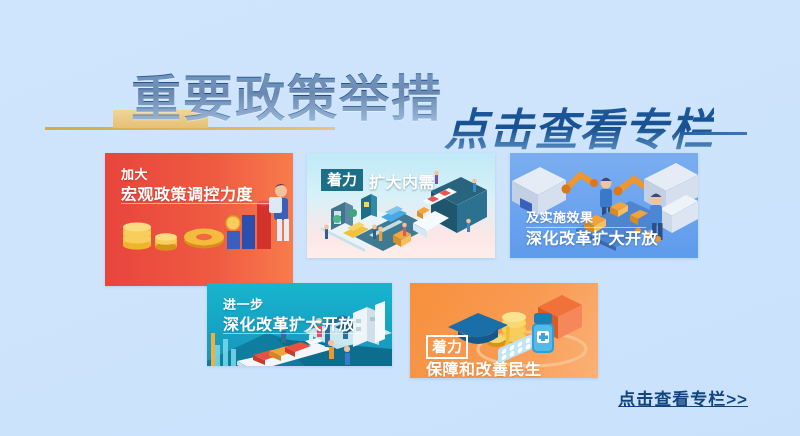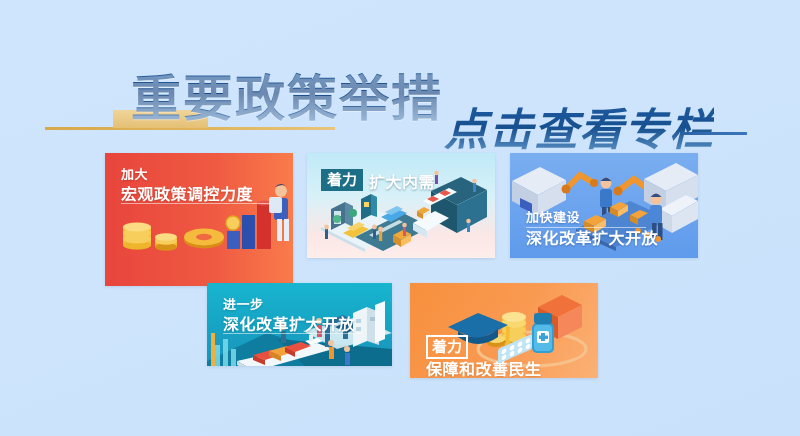--- a/index.html
+++ b/index.html
@@ -329,21 +329,21 @@
           <rect x="140" y="52" width="12" height="19" rx="3" fill="#4c86d6"></rect>
           <rect x="142" y="70" width="4.5" height="17" fill="#2c4f85"></rect>
           <rect x="148" y="70" width="4.5" height="17" fill="#2c4f85"></rect>
         </g>
 
         <circle cx="128" cy="78" r="3" fill="#f0962e"></circle>
         <circle cx="138" cy="82" r="3" fill="#f0962e"></circle>
         <circle cx="148" cy="86" r="3" fill="#f0962e"></circle>
       </svg>
     </div>
-    <div class="label lbl-small l1">加快建设</div>
+    <div class="label lbl-small l1">及实施效果</div>
     <div class="ul-accent" style="left:16px;top:74px;width:120px;"></div>
     <div class="label lbl-big l2">深化改革扩大开放</div>
   </div>
 
   <div class="card" id="card-4">
     <div class="art">
       <svg width="185" height="95" viewBox="0 0 185 95" style="position:absolute;left:0;top:0">
 
         <polygon points="0,78 60,50 185,88 185,95 0,95" fill="#0f7da0"></polygon>
         <polygon points="70,56 185,66 185,95 110,95" fill="#0d6d8e"></polygon>
@@ -457,14 +457,15 @@
             <circle cx="14" cy="11" r="2.4" fill="#fff"></circle>
           <circle cx="22" cy="11" r="2.4" fill="#fff"></circle>
             <circle cx="30" cy="11" r="2.4" fill="#fff"></circle>
         </g>
       </svg>
     </div>
     <div class="chip">着力</div>
     <div class="label l2">保障和改善民生</div>
   </div>
 
+  <a class="more-link" href="#">点击查看专栏&gt;&gt;</a>
 
 </div>
 
 </body></html>

